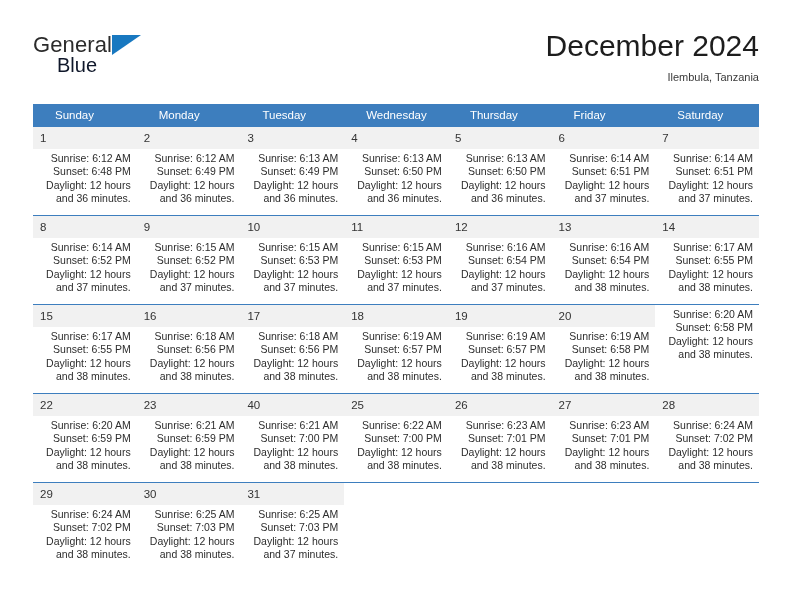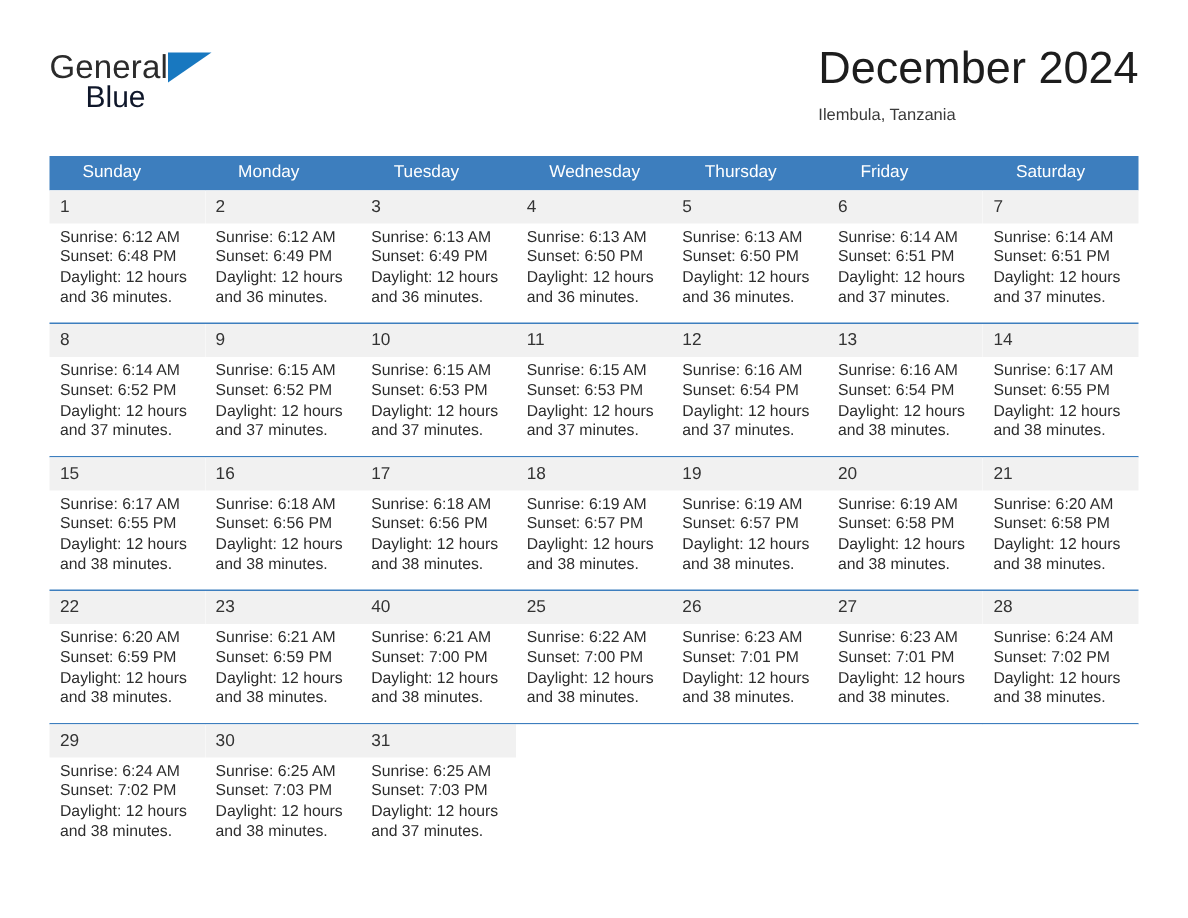--- a/index.html
+++ b/index.html
@@ -61,21 +61,21 @@
     width: 0;
     height: 0;
     border-left: 29px solid #1878c0;
     border-bottom: 20px solid transparent;
   }
 
   .title-block {
     position: absolute;
     right: 0;
     top: 0;
-    text-align: left;
+    text-align: right;
   }
   .cal-title {
     font-size: 30px;
     color: #1d1d1d;
     line-height: 36px;
     white-space: nowrap;
     font-weight: normal;
     margin: 0;
   }
   .cal-subtitle {
@@ -136,20 +136,21 @@
     color: #333333;
     padding: 4px 0 4px 7px;
     height: 22px;
     box-sizing: border-box;
   }
   .day-cell.empty .day-number {
     background: #ffffff;
   }
   .day-body {
     padding: 3px 6px 0 7px;
+    text-align: right;
   }
   .day-line {
     font-size: 10.5px;
     line-height: 13.4px;
     color: #2d2d2d;
     white-space: nowrap;
   }
 </style>
 </head>
 <body>
@@ -363,21 +364,20 @@
       <div class="day-cell">
         <div class="day-number">20</div>
         <div class="day-body">
           <div class="day-line">Sunrise: 6:19 AM</div>
           <div class="day-line">Sunset: 6:58 PM</div>
           <div class="day-line">Daylight: 12 hours</div>
           <div class="day-line">and 38 minutes.</div>
         </div>
       </div>
       <div class="day-cell">
-        <div class="day-number">21</div>
         <div class="day-body">
           <div class="day-line">Sunrise: 6:20 AM</div>
           <div class="day-line">Sunset: 6:58 PM</div>
           <div class="day-line">Daylight: 12 hours</div>
           <div class="day-line">and 38 minutes.</div>
         </div>
       </div>
     </div>
 
     <div class="week-row">

